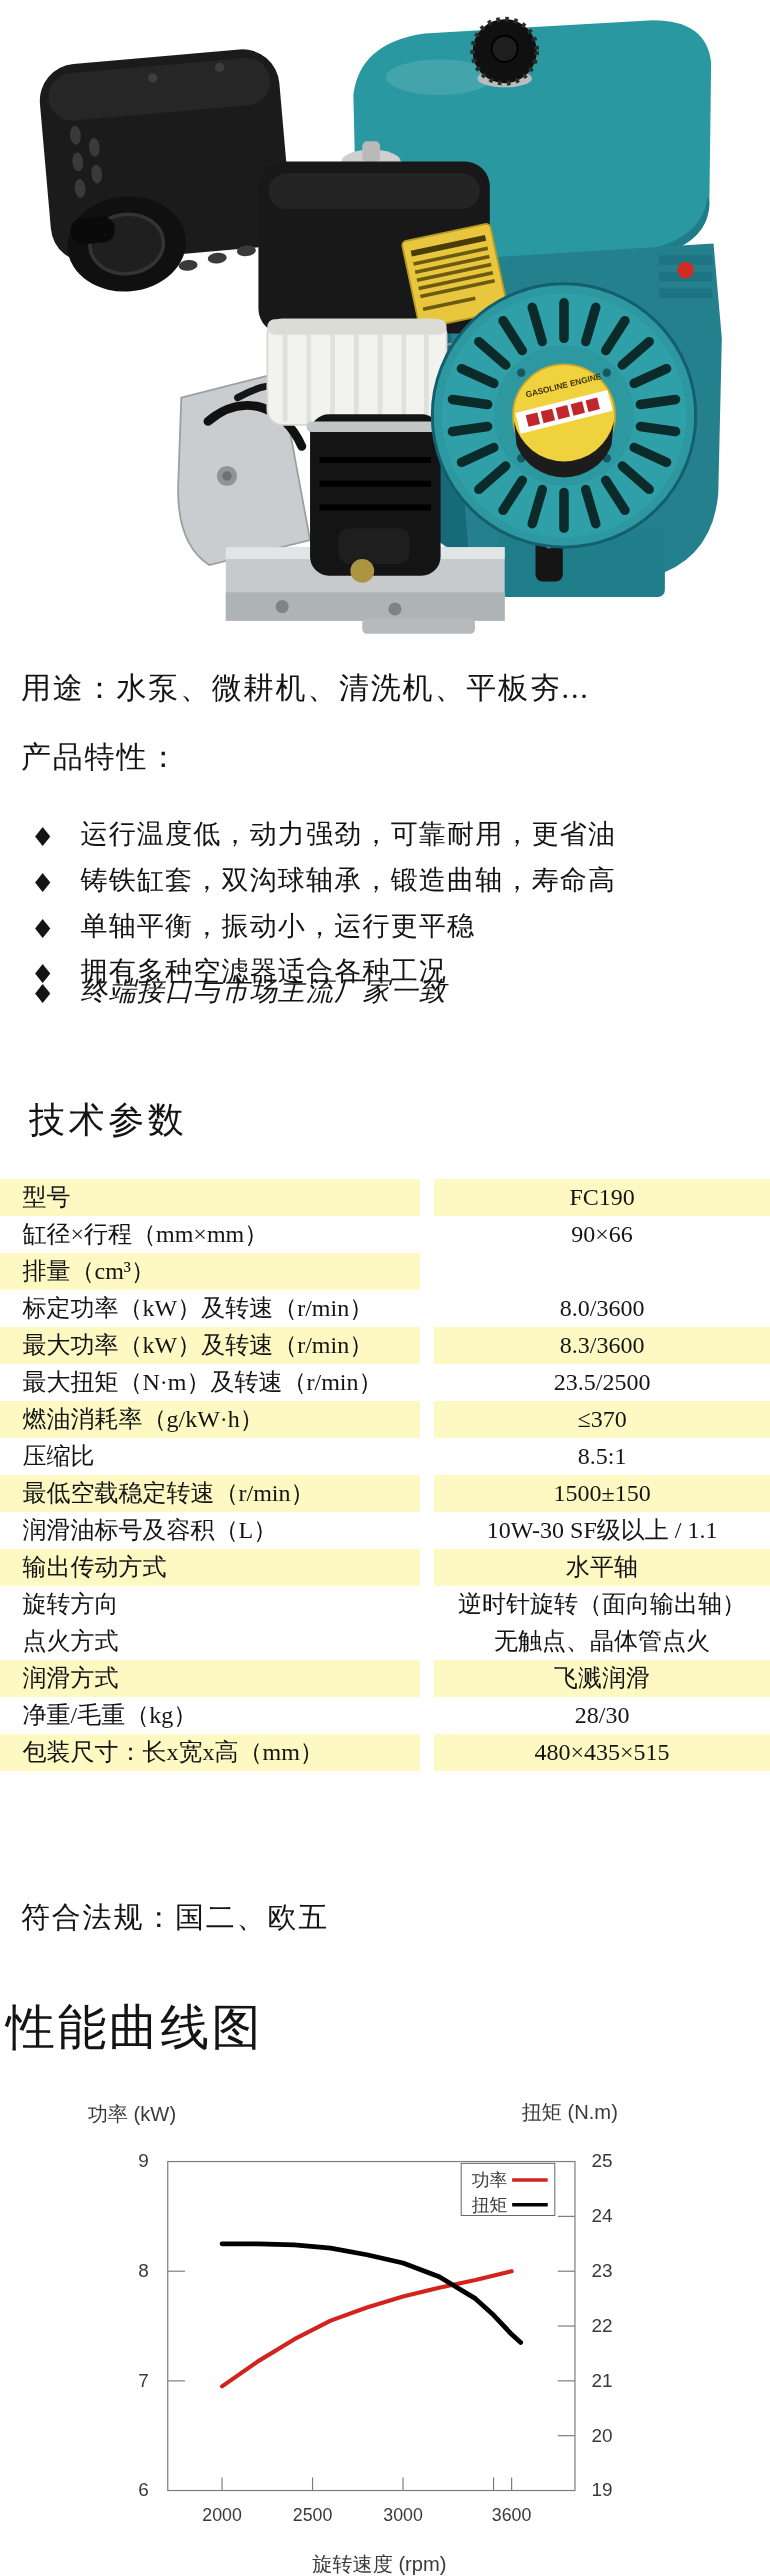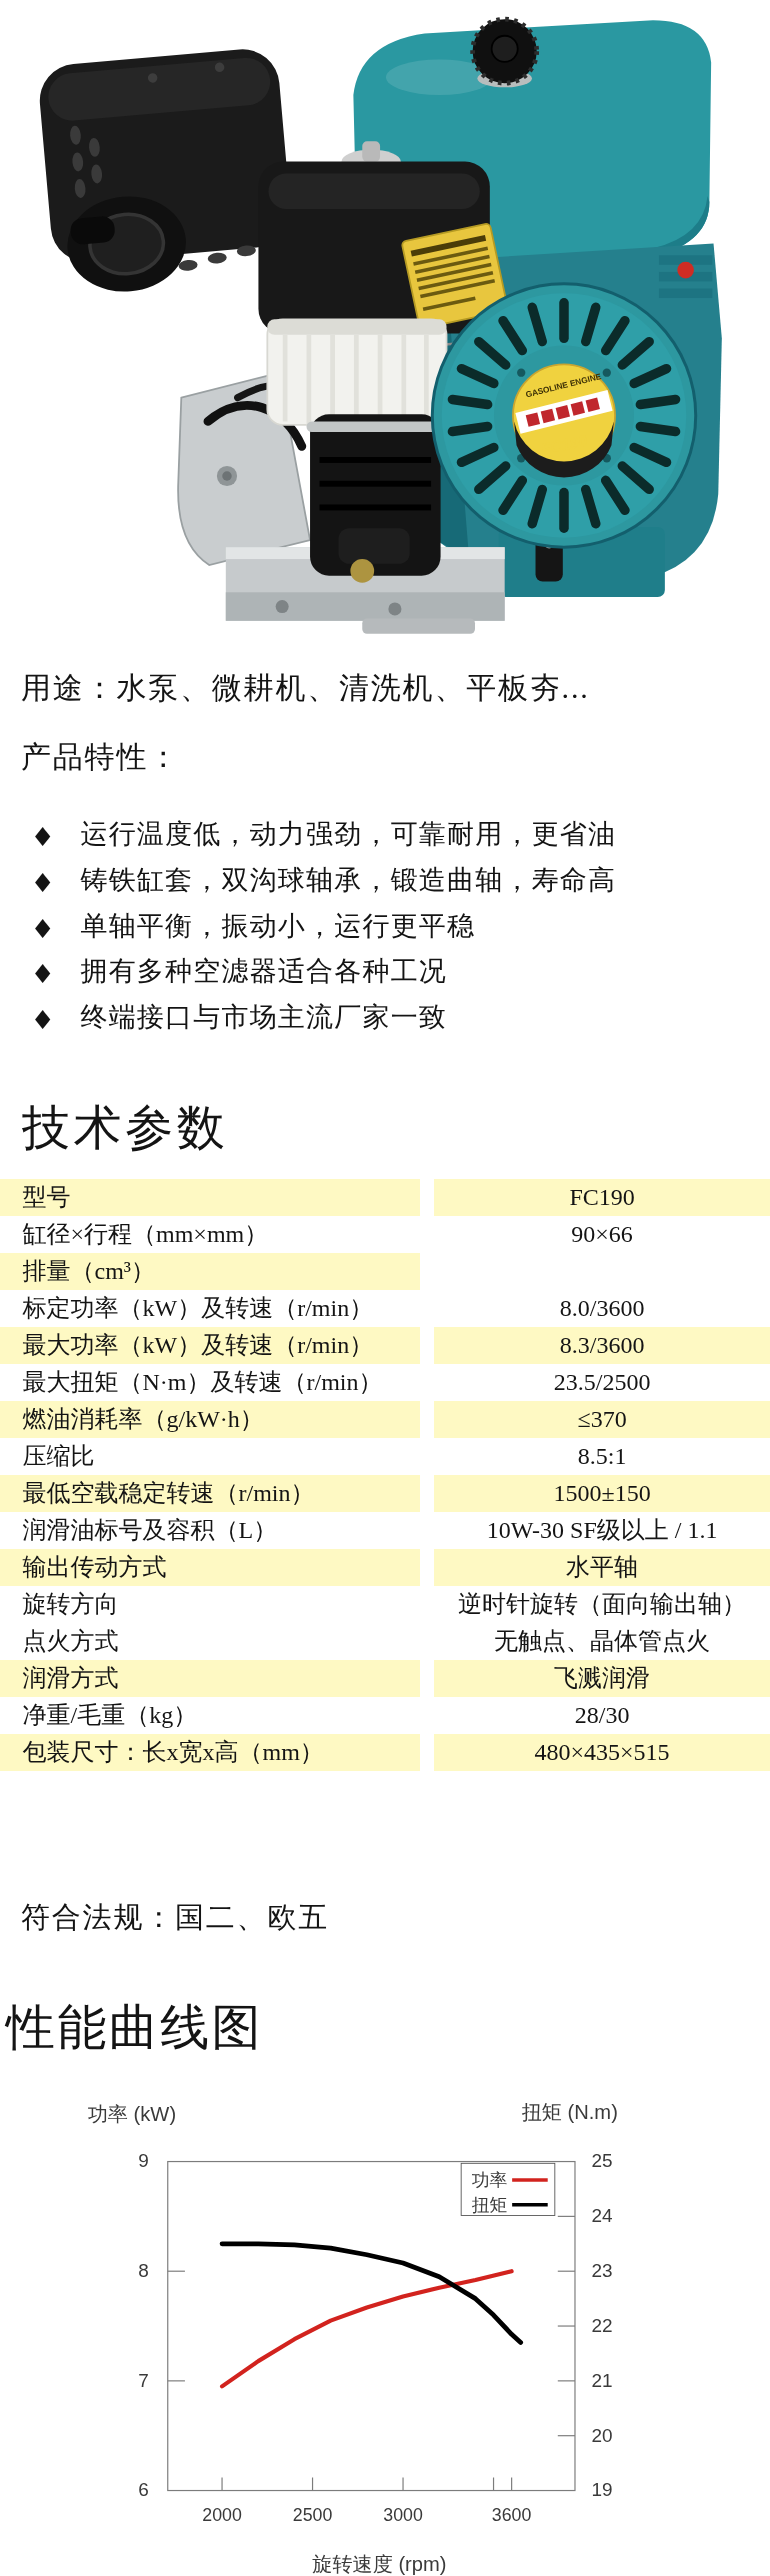--- a/index.html
+++ b/index.html
@@ -3,21 +3,21 @@
 <meta charset="utf-8">
 <style>
   html,body{margin:0;padding:0;background:#ffffff;}
   #page{position:relative;width:770px;height:2576px;background:#fff;overflow:hidden;
         font-family:"Liberation Serif","DejaVu Serif",serif;color:#141414;}
   .abs{position:absolute;}
   .usage-line{left:21px;top:668px;font-size:30px;letter-spacing:1.8px;white-space:nowrap;}
   .features-title{left:21px;top:737px;font-size:30px;letter-spacing:1.8px;}
   .feature-item{position:absolute;left:33px;font-size:27px;letter-spacing:1.2px;white-space:nowrap;}
   .feature-item .diamond{display:inline-block;font-size:25px;margin-right:27px;transform:scaleX(.8);}
-  .specs-heading{left:22px;top:1096px;font-size:48px;letter-spacing:3.6px;}
+  .specs-heading{left:29px;top:1096px;font-size:36px;letter-spacing:3.6px;}
   #spec-table{position:absolute;left:0;top:1179px;width:770px;}
   .spec-row{display:flex;height:37px;line-height:37px;font-size:24px;}
   .spec-row .lab{width:420px;padding-left:22.5px;box-sizing:border-box;white-space:nowrap;overflow:hidden;}
   .spec-row .gap{width:14.2px;background:#fff;}
   .spec-row .val{flex:1;text-align:center;white-space:nowrap;}
   .spec-row.gray .lab,.spec-row.gray .val{background:#fef9c3;}
   .compliance-line{left:21px;top:1898px;font-size:29px;letter-spacing:1.8px;}
   .chart-heading{left:6px;top:1995px;font-size:49px;letter-spacing:2.4px;}
   #perf-chart{position:absolute;left:0;top:2066px;}
   #perf-chart text{font-family:"Liberation Sans","DejaVu Sans",sans-serif;fill:#3a3a3a;}
@@ -178,21 +178,21 @@
     </g>
   </svg>
 
   <div class="abs usage-line">用途：水泵、微耕机、清洗机、平板夯...</div>
   <div class="abs features-title">产品特性：</div>
   <div id="features">
       <div class="feature-item" style="top: 816px;"><span class="diamond">◆</span><span>运行温度低，动力强劲，可靠耐用，更省油</span></div>
       <div class="feature-item" style="top: 862px;"><span class="diamond">◆</span><span>铸铁缸套，双沟球轴承，锻造曲轴，寿命高</span></div>
       <div class="feature-item" style="top: 908px;"><span class="diamond">◆</span><span>单轴平衡，振动小，运行更平稳</span></div>
       <div class="feature-item" style="top: 953px;"><span class="diamond">◆</span><span>拥有多种空滤器适合各种工况</span></div>
-      <div class="feature-item" style="top: 999px;"><span class="diamond">◆</span><span>终端接口与市场主流厂家一致</span></div>
+      <div class="feature-item" style="top: 973px; font-style: italic;"><span class="diamond">◆</span><span>终端接口与市场主流厂家一致</span></div>
     </div>
 
   <div class="abs specs-heading">技术参数</div>
   <div id="spec-table">
       <div class="spec-row gray">
         <div class="lab">型号</div>
         <div class="gap"></div>
         <div class="val">FC190</div>
       </div>
       <div class="spec-row">

